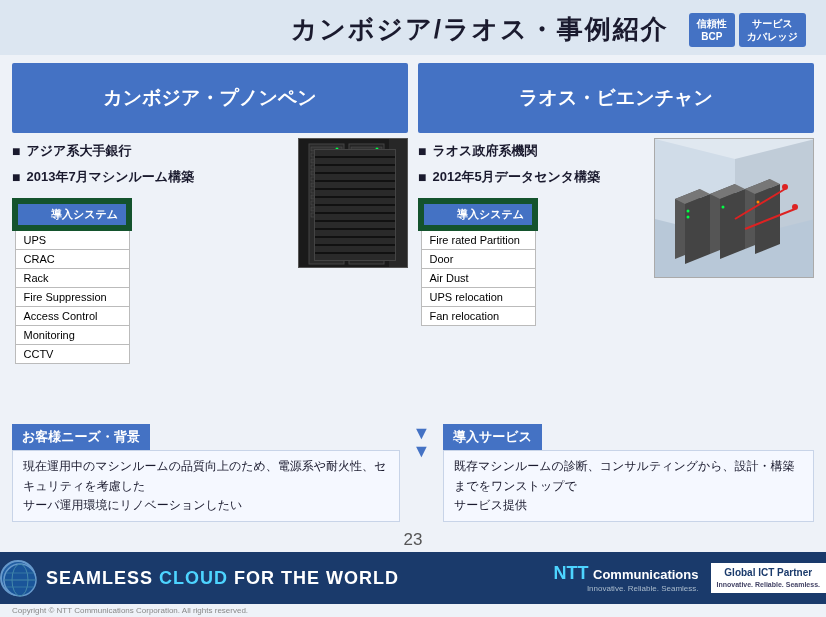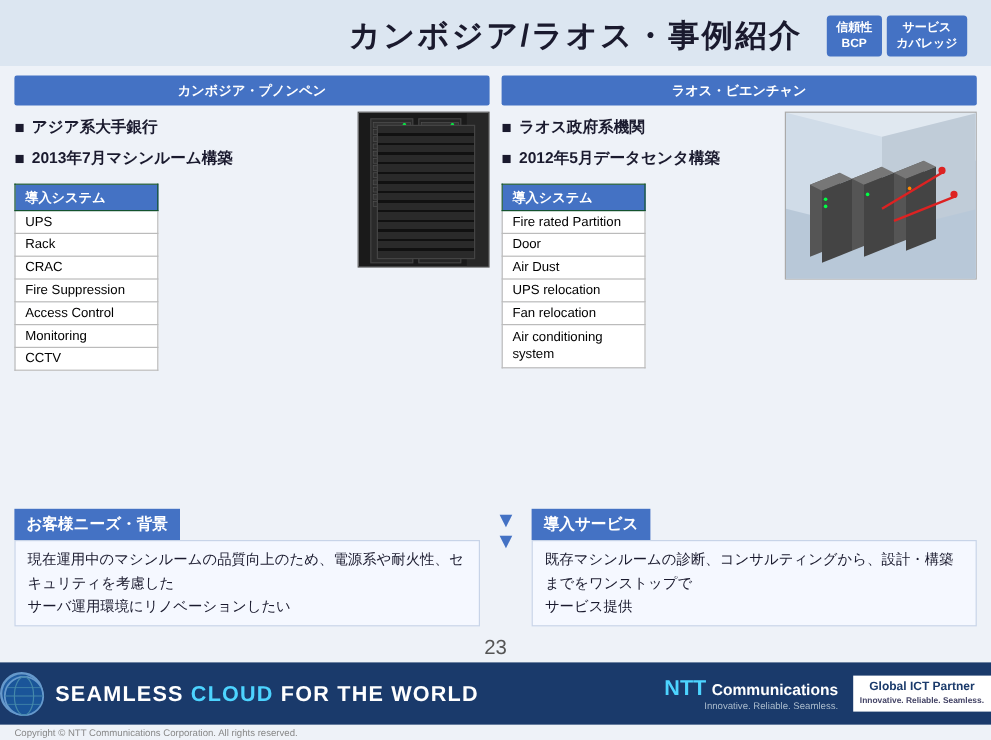--- a/index.html
+++ b/index.html
@@ -54,24 +54,24 @@
     .main-content {
       display: flex;
       flex: 1;
       padding: 8px 12px;
       gap: 10px;
     }
 
     .col-header {
       background: #4472c4;
       color: white;
-      font-size: 11px;
+      font-size: 19px;
       font-weight: bold;
       text-align: center;
-      padding: 5px 10px;
+      padding: 22px 10px;
       border-radius: 2px;
     }
 
     .bullet-item {
       display: flex;
       align-items: flex-start;
       gap: 6px;
       font-size: 13px;
       color: #1a1a2e;
       font-weight: bold;
@@ -246,21 +246,22 @@
     table.sys-tbl {
       border-collapse: collapse;
       min-width: 120px;
       font-size: 11px;
     }
     table.sys-tbl .hdr {
       background: #4472c4;
       color: white;
       font-weight: bold;
       padding: 3px 8px;
-      border: 1px solid #14532d;
+      border: 6px solid #14532d;
+      text-align: right;
     }
     table.sys-tbl td {
       background: white;
       border: 1px solid #bbb;
       padding: 3px 8px;
       white-space: nowrap;
     }
   </style>
 </head>
 <body>
@@ -299,24 +300,24 @@
           <div style="margin-top:4px">
             <table class="sys-tbl">
               <tbody>
                   <tr>
                     <td class="hdr">導入システム</td>
                   </tr>
               <tr>
                     <td>UPS</td>
                   </tr>
               <tr>
+                    <td>CRAC</td>
+                  </tr>
+              <tr>
                     <td>Rack</td>
-                  </tr>
-              <tr>
-                    <td>CRAC</td>
                   </tr>
               <tr>
                     <td>Fire Suppression</td>
                   </tr>
               <tr>
                     <td>Access Control</td>
                   </tr>
               <tr>
                     <td>Monitoring</td>
                   </tr>
@@ -393,23 +394,20 @@
                   </tr>
               <tr>
                     <td>Air Dust</td>
                   </tr>
               <tr>
                     <td>UPS relocation</td>
                   </tr>
               <tr>
                     <td>Fan relocation</td>
                   </tr>
-              <tr>
-                    <td style="line-height:1.3">Air conditioning<br>system</td>
-                  </tr>
             </tbody>
               </table>
           </div>
         </div>
 
         <div class="right-image">
           <svg width="160" height="140" viewBox="0 0 160 140" xmlns="http://www.w3.org/2000/svg">
             <rect width="160" height="140" fill="#c8d8e8"></rect>
 
             <rect x="0" y="0" width="160" height="40" fill="#e0e8f0"></rect>

